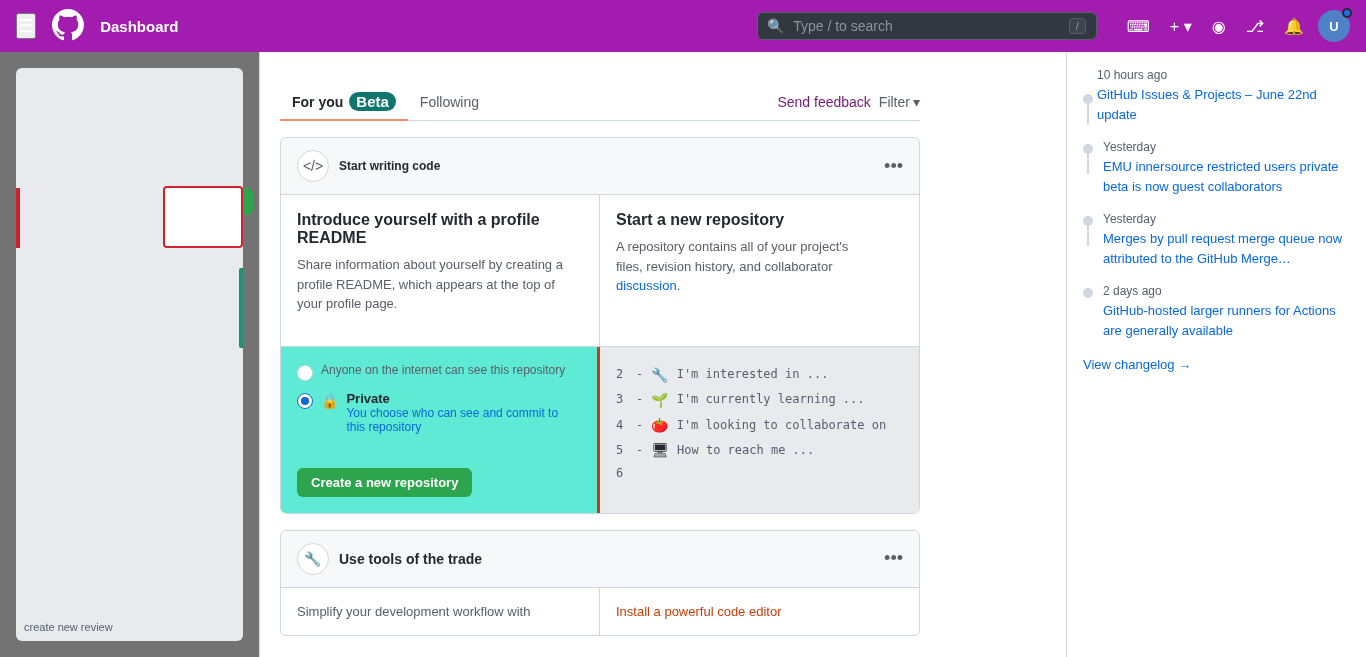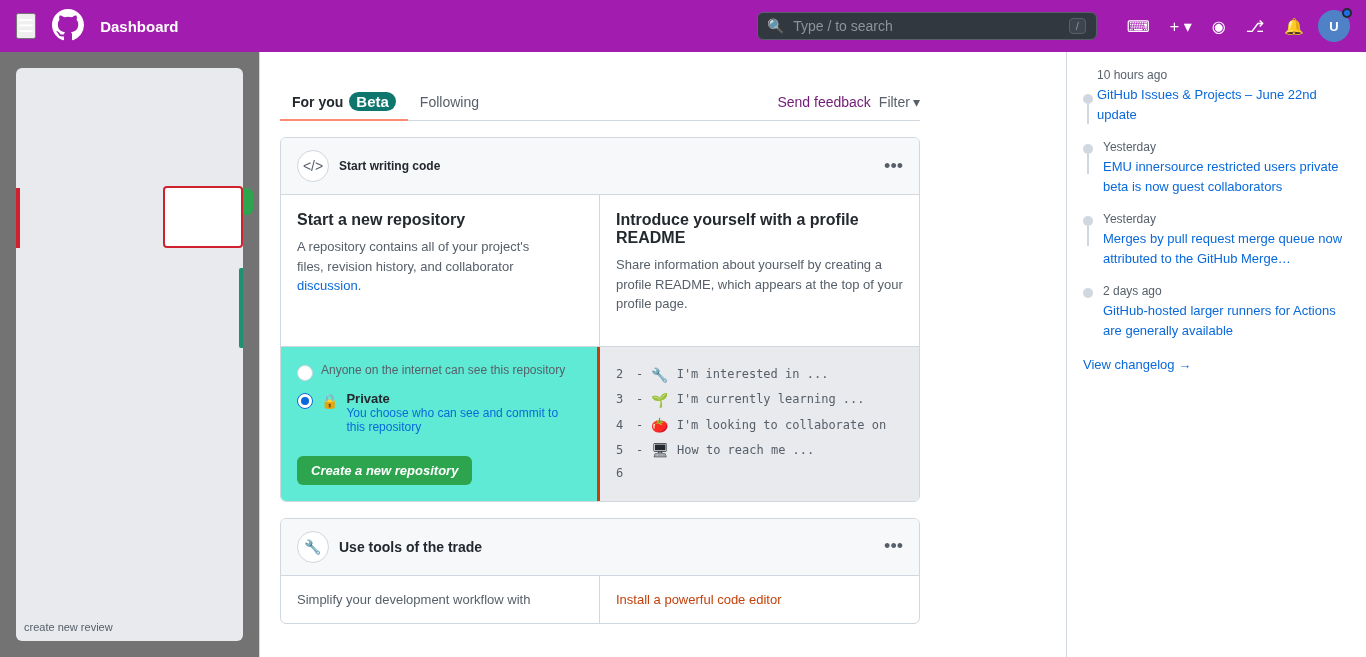--- a/index.html
+++ b/index.html
@@ -285,23 +285,22 @@
 
     .btn-create {
       background: #2da44e;
       color: #fff;
       border: none;
       border-radius: 6px;
       padding: 7px 14px;
       font-size: 13px;
       font-weight: 600;
       cursor: pointer;
-      margin-top: 12px;
+      margin-top: 24px;
       display: inline-block;
-      font-style: italic;
     }
 
     
     .code-lines { font-family: monospace; font-size: 12px; color: #24292f; line-height: 1.8; }
     .code-line { display: flex; align-items: center; gap: 8px; }
     .code-num { color: #57606a; min-width: 12px; }
     .code-dash { color: #57606a; }
     .code-emoji { font-size: 14px; }
     .code-text { color: #57606a; }
 
@@ -421,30 +420,30 @@
 
       <div class="card-section">
         <div class="card-header">
           <div class="card-header-icon">&lt;/&gt;</div>
           <span class="card-header-title">Start writing code</span>
           <span class="card-header-more">•••</span>
         </div>
 
         <div class="cards-row">
           <div class="card">
+            <div class="card-title">Introduce yourself with a profile README</div>
+            <div class="card-desc">Share information about yourself by creating a profile README, which appears at the top of your profile page.</div>
+          </div>
+          <div class="card">
             <div class="card-title">Start a new repository</div>
             <div class="card-desc">
               <span>A repository contains all of your project's</span><br>
               <span>files, revision history, and collaborator</span><br>
               <a>discussion.</a>
             </div>
-          </div>
-          <div class="card">
-            <div class="card-title">Introduce yourself with a profile README</div>
-            <div class="card-desc">Share information about yourself by creating a profile README, which appears at the top of your profile page.</div>
           </div>
         </div>
 
         <div style="display:grid;grid-template-columns:1fr 1fr;border-top:1px solid #d0d7de;">
 
           <div style="padding:16px;border-right:3px solid #c2410c;background:#5eead4;">
             <div class="radio-option">
               <div class="radio-circle"></div>
               <div>
                 <div class="radio-desc">Anyone on the internet can see this repository</div>

